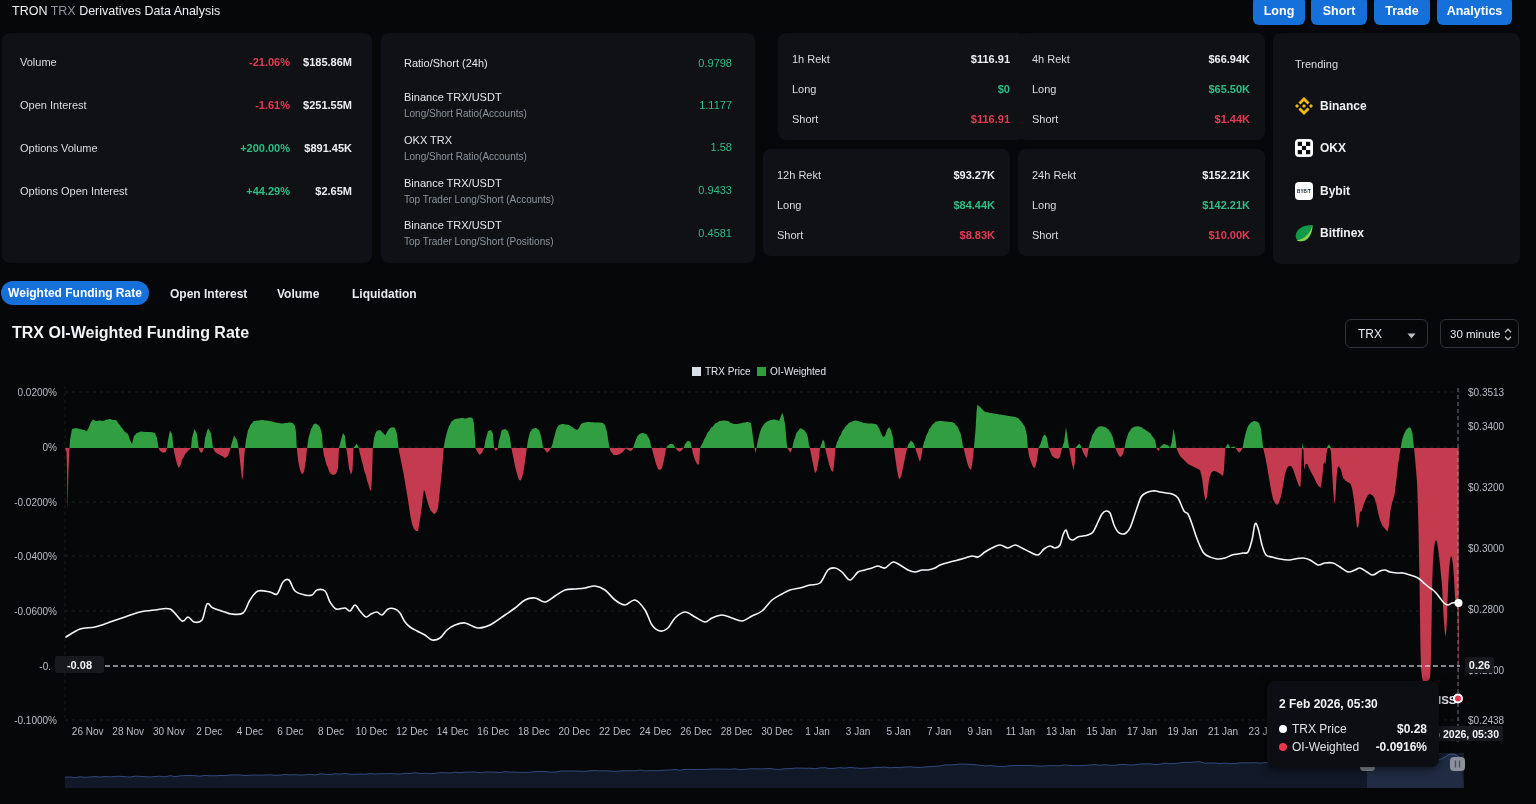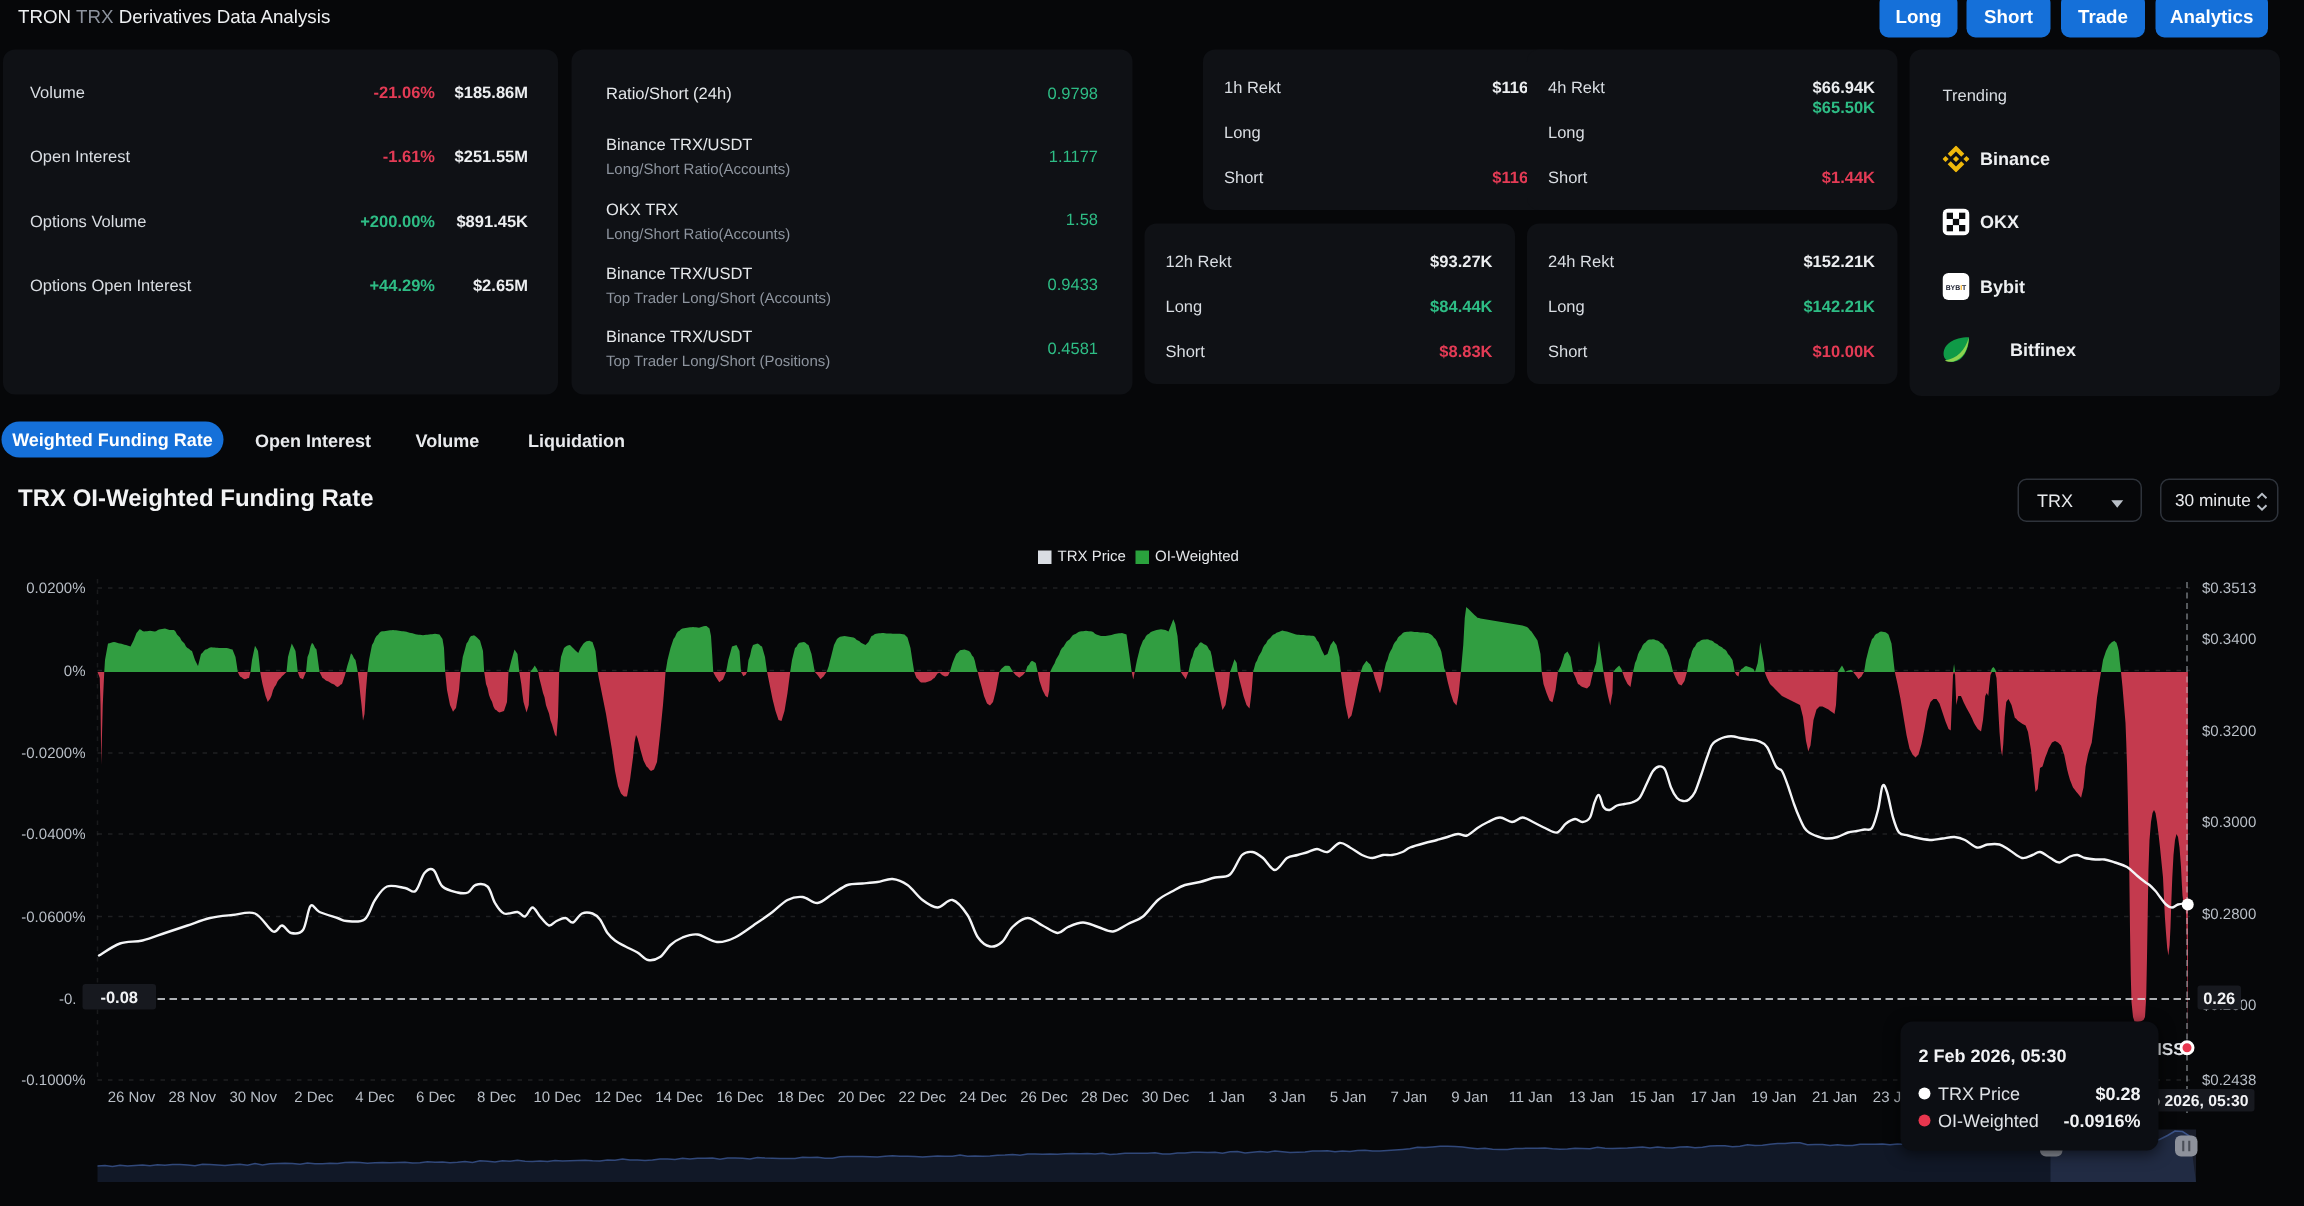--- a/index.html
+++ b/index.html
@@ -49,41 +49,41 @@
     <div class="sub" style="left:23px;top:118px;">Long/Short Ratio(Accounts)</div>
     <div class="val teal" style="right:23px;top:108px;">1.58</div>
 <div class="lab2" style="left:23px;top:144px;">Binance TRX/USDT</div>
     <div class="sub" style="left:23px;top:161px;">Top Trader Long/Short (Accounts)</div>
     <div class="val teal" style="right:23px;top:151px;">0.9433</div>
 <div class="lab2" style="left:23px;top:186px;">Binance TRX/USDT</div>
     <div class="sub" style="left:23px;top:203px;">Top Trader Long/Short (Positions)</div>
     <div class="val teal" style="right:23px;top:194px;">0.4581</div>
 </div>
 
-<div class="card" style="left:802px;top:33px;width:247px;height:107px;">
+<div class="card" style="left:778px;top:33px;width:247px;height:107px;">
 <div class="lab" style="left:14px;top:20px;">1h Rekt</div>
     <div class="val" style="right:15px;top:20px;">$116.91</div>
 <div class="lab" style="left:14px;top:50px;">Long</div>
     <div class="val pos" style="right:15px;top:50px;">$0</div>
 <div class="lab" style="left:14px;top:80px;">Short</div>
     <div class="val neg" style="right:15px;top:80px;">$116.91</div>
 </div>
 <div class="card" style="left:763px;top:149px;width:247px;height:107px;">
 <div class="lab" style="left:14px;top:20px;">12h Rekt</div>
     <div class="val" style="right:15px;top:20px;">$93.27K</div>
 <div class="lab" style="left:14px;top:50px;">Long</div>
     <div class="val pos" style="right:15px;top:50px;">$84.44K</div>
 <div class="lab" style="left:14px;top:80px;">Short</div>
     <div class="val neg" style="right:15px;top:80px;">$8.83K</div>
 </div>
 <div class="card" style="left:1018px;top:33px;width:247px;height:107px;">
 <div class="lab" style="left:14px;top:20px;">4h Rekt</div>
     <div class="val" style="right:15px;top:20px;">$66.94K</div>
 <div class="lab" style="left:14px;top:50px;">Long</div>
-    <div class="val pos" style="right:15px;top:33px;">$65.50K</div>
+    <div class="val pos" style="right:15px;top:50px;">$65.50K</div>
 <div class="lab" style="left:14px;top:80px;">Short</div>
     <div class="val neg" style="right:15px;top:80px;">$1.44K</div>
 </div>
 <div class="card" style="left:1018px;top:149px;width:247px;height:107px;">
 <div class="lab" style="left:14px;top:20px;">24h Rekt</div>
     <div class="val" style="right:15px;top:20px;">$152.21K</div>
 <div class="lab" style="left:14px;top:50px;">Long</div>
     <div class="val pos" style="right:15px;top:50px;">$142.21K</div>
 <div class="lab" style="left:14px;top:80px;">Short</div>
     <div class="val neg" style="right:15px;top:80px;">$10.00K</div>
@@ -112,21 +112,21 @@
     <div class="tname" style="left:47px;top:108px;">OKX</div>
 <div class="abs" style="left:22px;top:149px;width:18px;height:18px;"><svg width="18" height="18" viewBox="0 0 18 18">
         <rect x="0" y="0" width="18" height="18" rx="4" fill="#fff"></rect>
         <text x="9" y="11.4" text-anchor="middle" style="font:bold 4.6px &quot;Liberation Sans&quot;,sans-serif;fill:#15192a;">BYB<tspan fill="#f7a600">I</tspan>T</text>
       </svg></div>
     <div class="tname" style="left:47px;top:151px;">Bybit</div>
 <div class="abs" style="left:22px;top:191px;width:18px;height:18px;"><svg width="18" height="18" viewBox="0 0 18 18">
         <path d="M17.6 0.9 C7.2 0.9 0.7 5.8 0.7 11.9 C0.7 15.3 3.1 17.3 6.5 17.3 C13.0 17.3 17.6 10.1 17.6 0.9 Z" fill="#0f9a47"></path>
         <path d="M17.6 0.9 C15.2 9.6 9.4 15.4 1.5 16.3 C2.9 17.2 5.1 17.5 7.4 17.0 C13.3 15.7 17.3 9.5 17.6 0.9 Z" fill="#8dd34f"></path>
       </svg></div>
-    <div class="tname" style="left:47px;top:193px;margin-left:20px;">Bitfinex</div>
+    <div class="tname" style="left:47px;top:193px;">Bitfinex</div>
 </div>
 
 <div class="abs" style="left:1px;top:281px;width:148px;height:24px;background:#1570d9;border-radius:13px;color:#fff;font-size:12px;font-weight:bold;display:flex;align-items:center;justify-content:center;white-space:nowrap;">Weighted Funding Rate</div>
 <div class="abs" style="left:170px;top:287px;font-size:12px;font-weight:bold;color:#e8eaed;">Open Interest</div>
 <div class="abs" style="left:277px;top:287px;font-size:12px;font-weight:bold;color:#e8eaed;">Volume</div>
 <div class="abs" style="left:352px;top:287px;font-size:12px;font-weight:bold;color:#e8eaed;">Liquidation</div>
 
 <div class="abs" style="left:0px;top:324px;font-size:16px;font-weight:bold;color:#f2f3f5;padding-left:12px;">TRX OI-Weighted Funding Rate</div>
 
 <div class="abs" style="left:1345px;top:319px;width:83px;height:29px;border:1px solid #2e333b;border-radius:6px;color:#e8eaed;font-size:12px;display:flex;align-items:center;">

